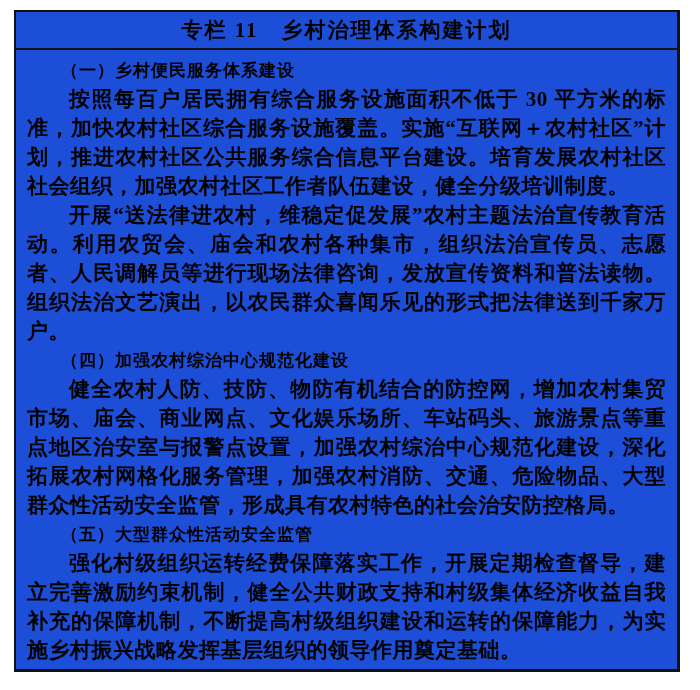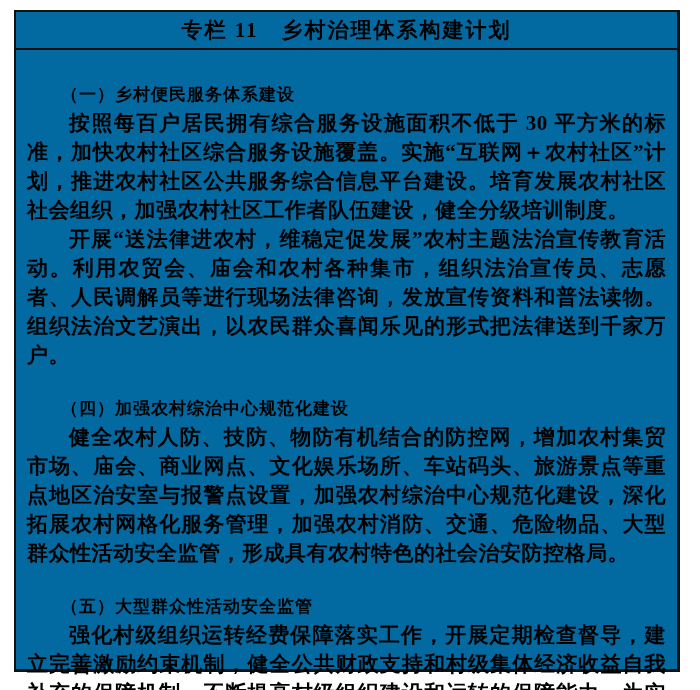--- a/index.html
+++ b/index.html
@@ -17,21 +17,21 @@
   }
   .column-box {
     position: absolute;
     left: 14px;
     top: 10px;
     width: 666px;
     height: 662px;
     border: 2px solid #111111;
     border-right-width: 3px;
     border-bottom-width: 3px;
-    background: #0369a1;
+    background: #1d4ed8;
   }
   .title-bar {
     height: 38px;
     border-bottom: 2px solid #111111;
     display: flex;
     align-items: center;
     justify-content: center;
   }
   .title-text {
     font-size: 21px;
@@ -43,21 +43,20 @@
     padding: 6px 11px 0 11px;
   }
   .section-heading {
     font-size: 17px;
     font-weight: bold;
     line-height: 29px;
     text-indent: 2em;
     letter-spacing: 1px;
     color: #000000;
     white-space: nowrap;
-    margin-top: 24px;
   }
   .section-paragraph {
     font-size: 21px;
     font-weight: bold;
     line-height: 29px;
     text-indent: 2em;
     text-align: justify;
     letter-spacing: 0.5px;
     color: #000000;
   }

